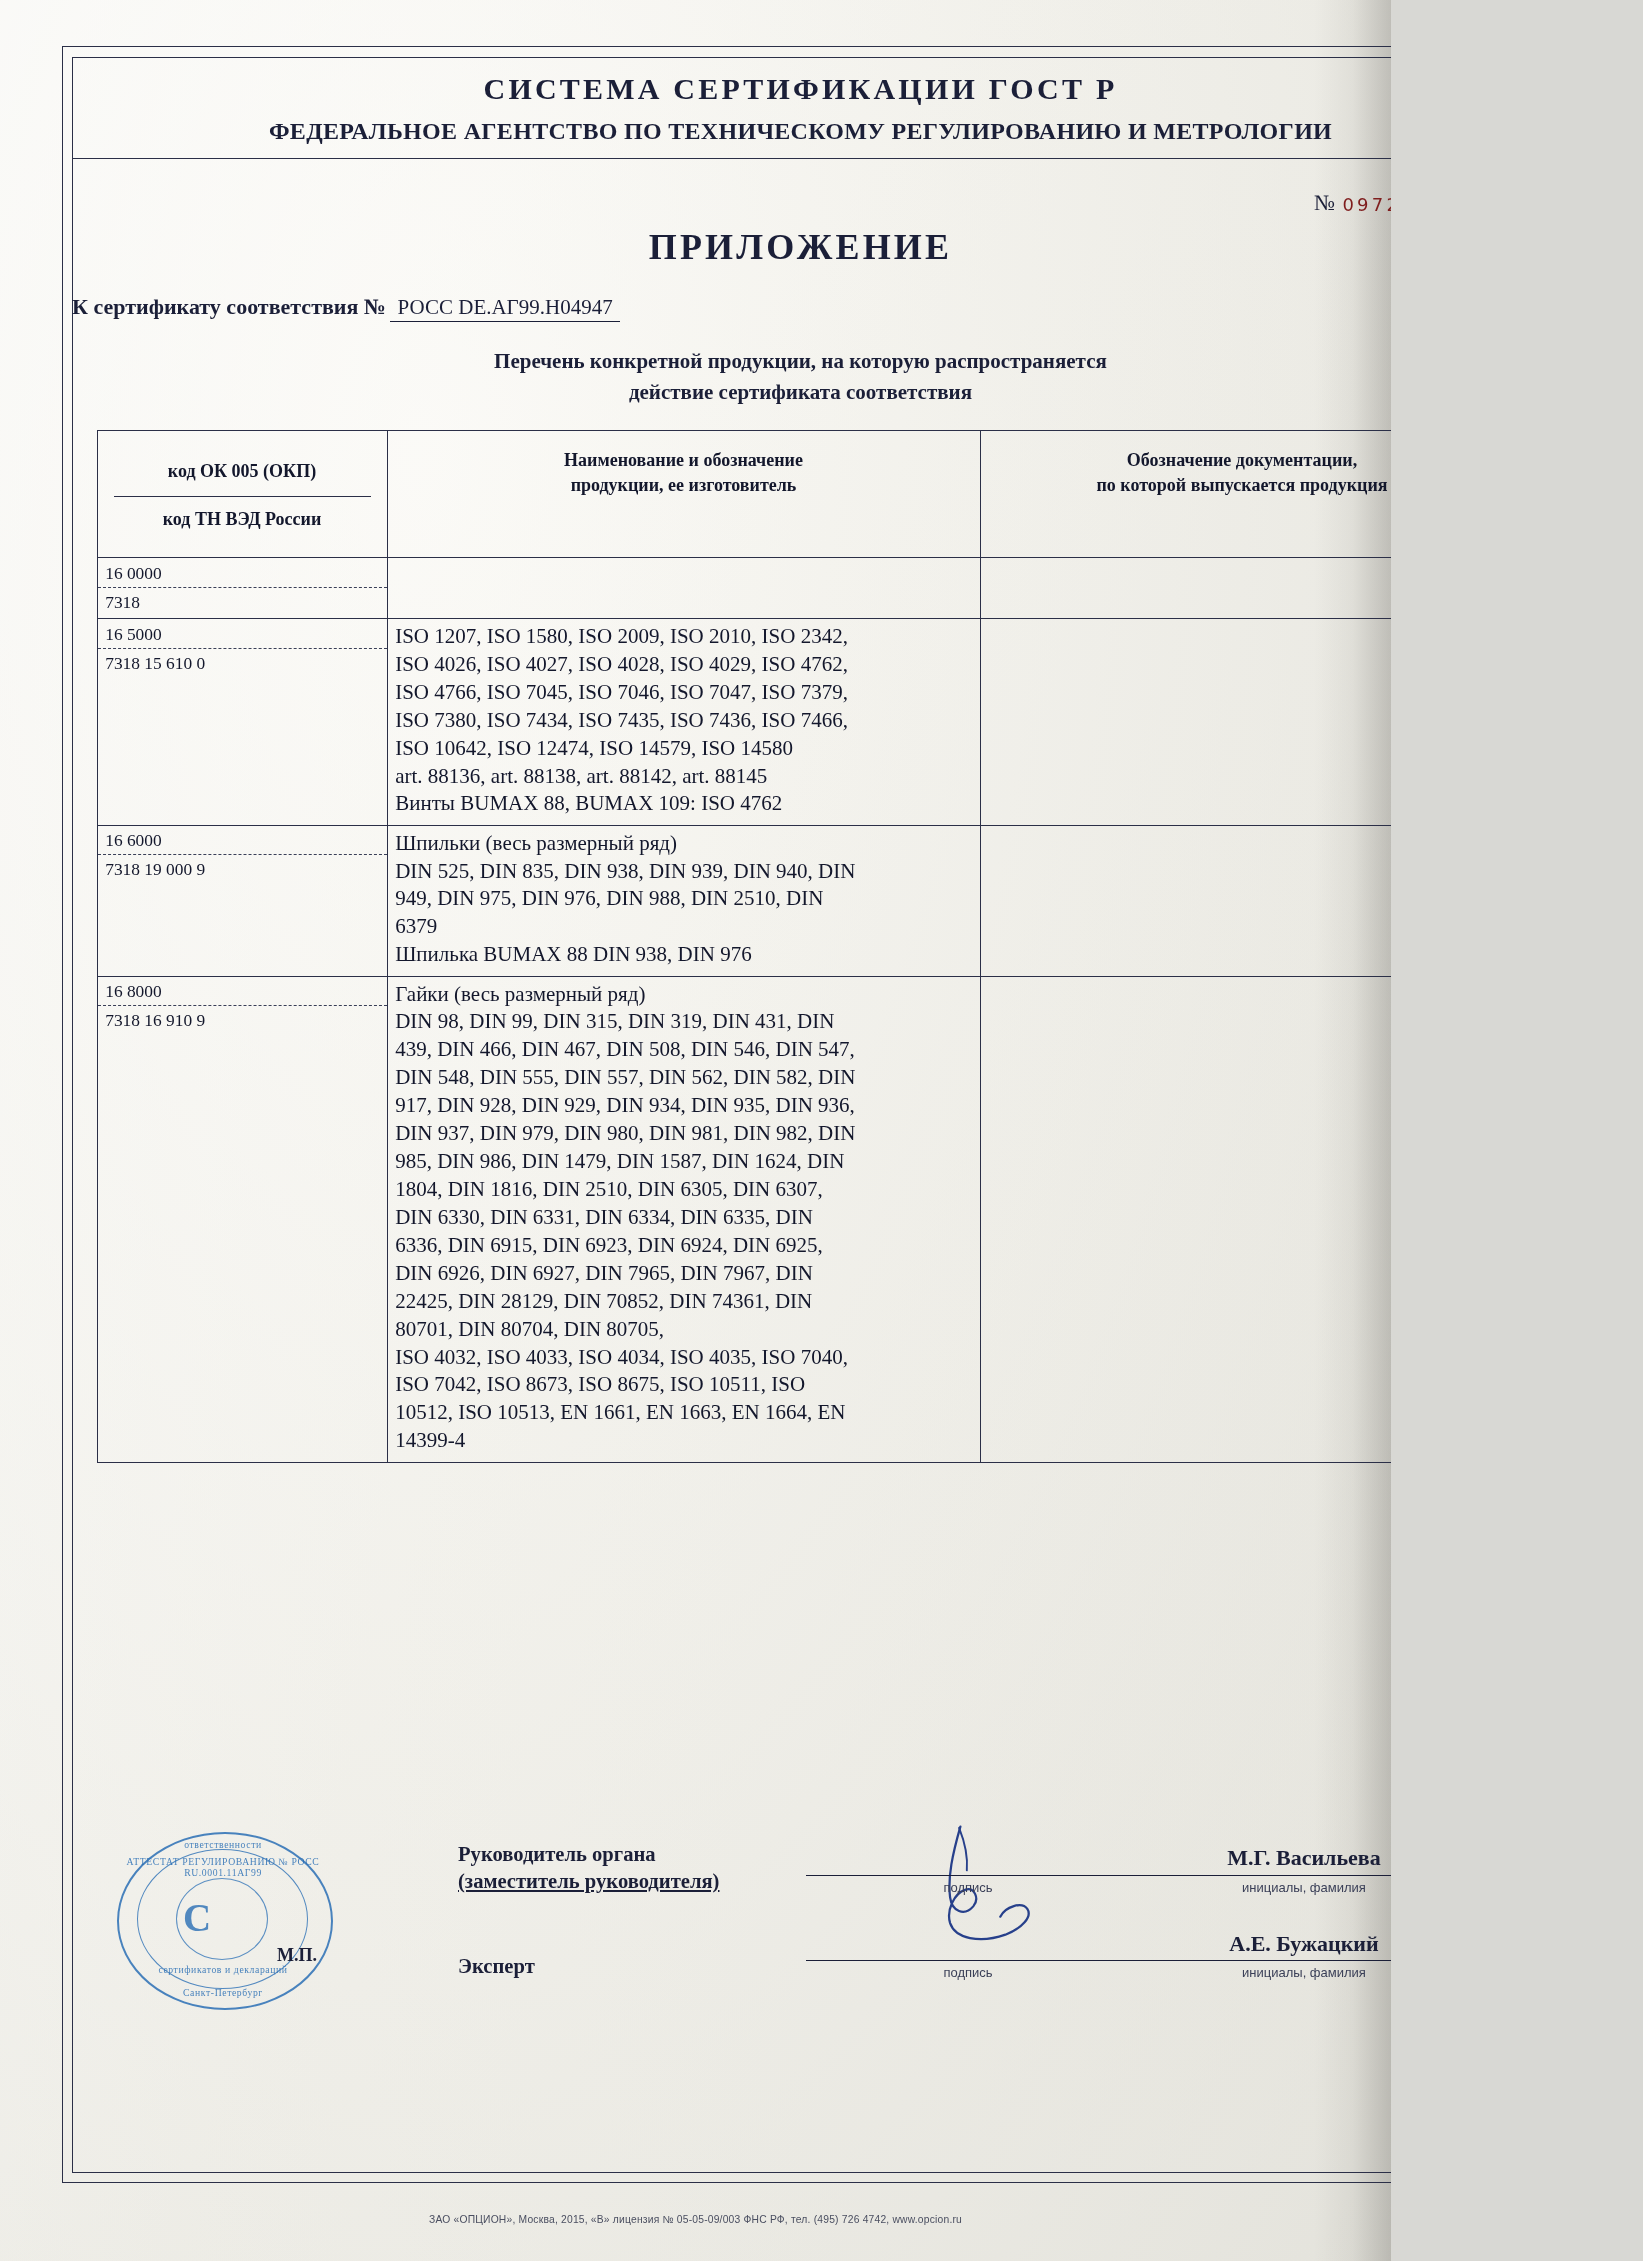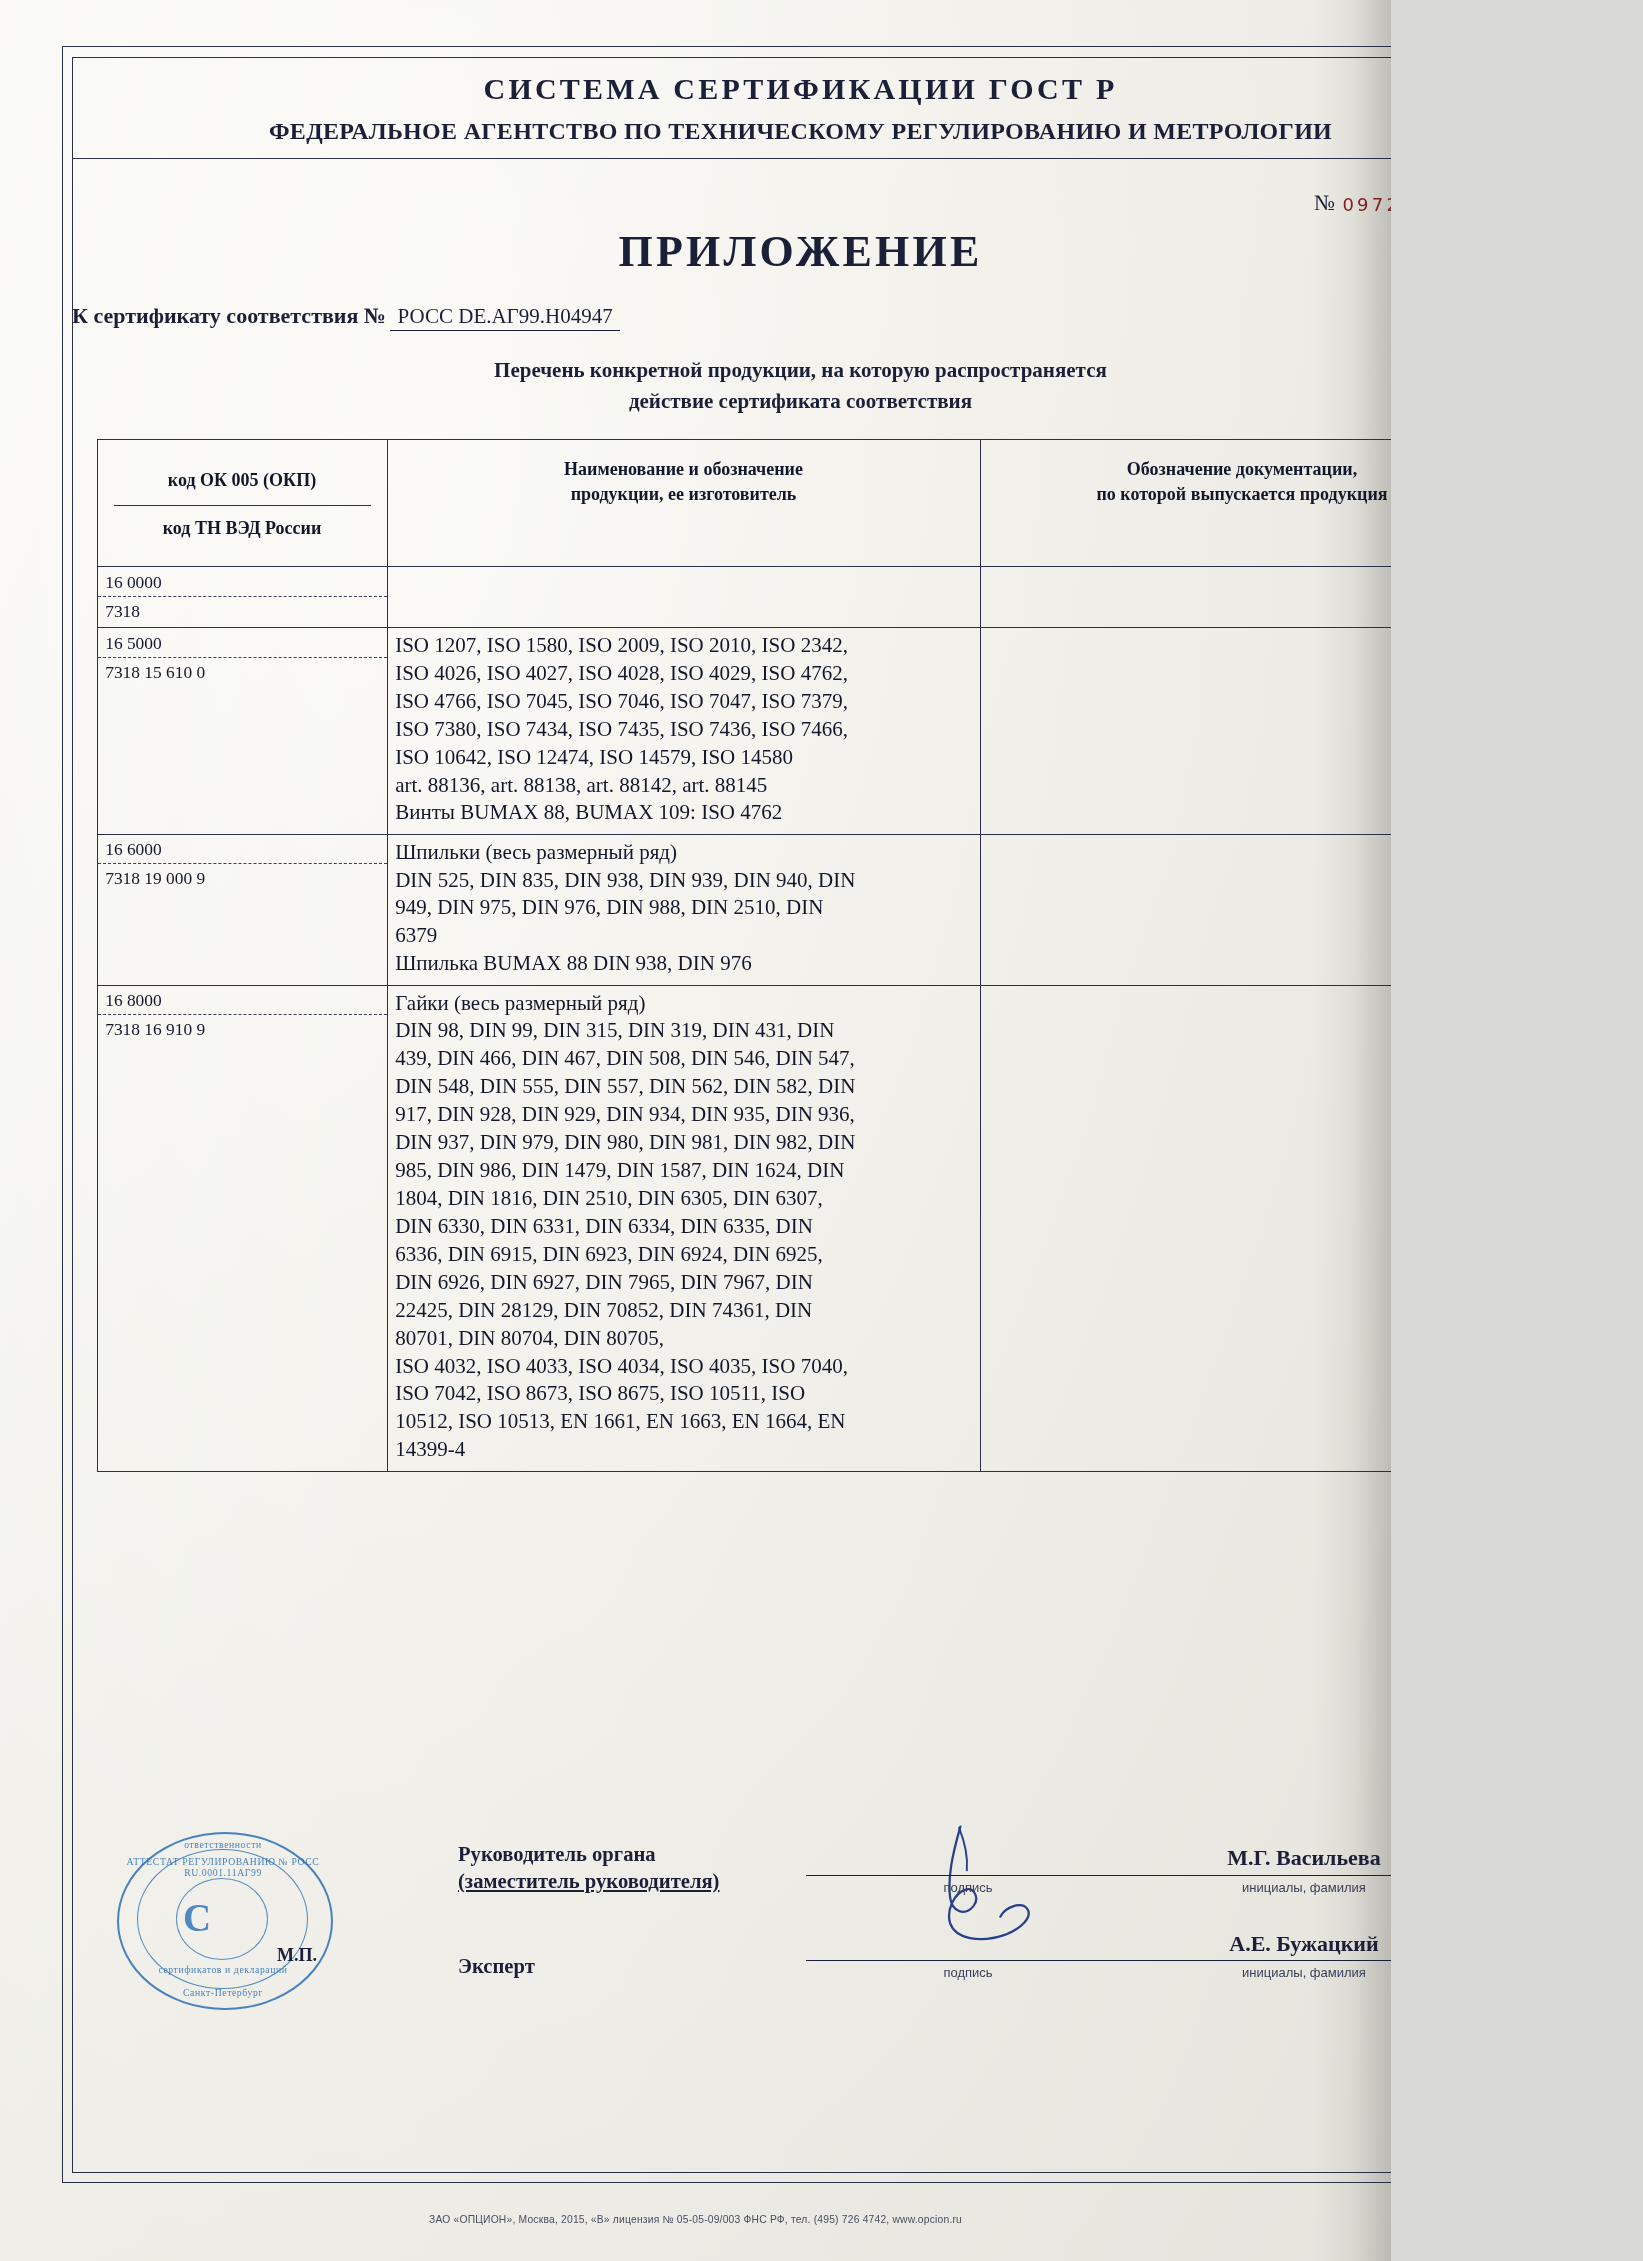--- a/index.html
+++ b/index.html
@@ -99,21 +99,21 @@
     font-weight: normal;
   }
   .numline .numval {
     color: #7f1d1d;
     font-family: "DejaVu Sans", sans-serif;
     font-size: 18px;
     letter-spacing: 3.2px;
   }
   .doc-title {
     text-align: center;
-    font-size: 44px;
+    font-size: 36px;
     font-weight: bold;
     letter-spacing: 3.2px;
     color: #1b1f38;
     margin-top: 9px;
   }
   .subtitle-line {
     margin-top: 26px;
     text-align: left;
     font-size: 22px;
     font-weight: bold;

